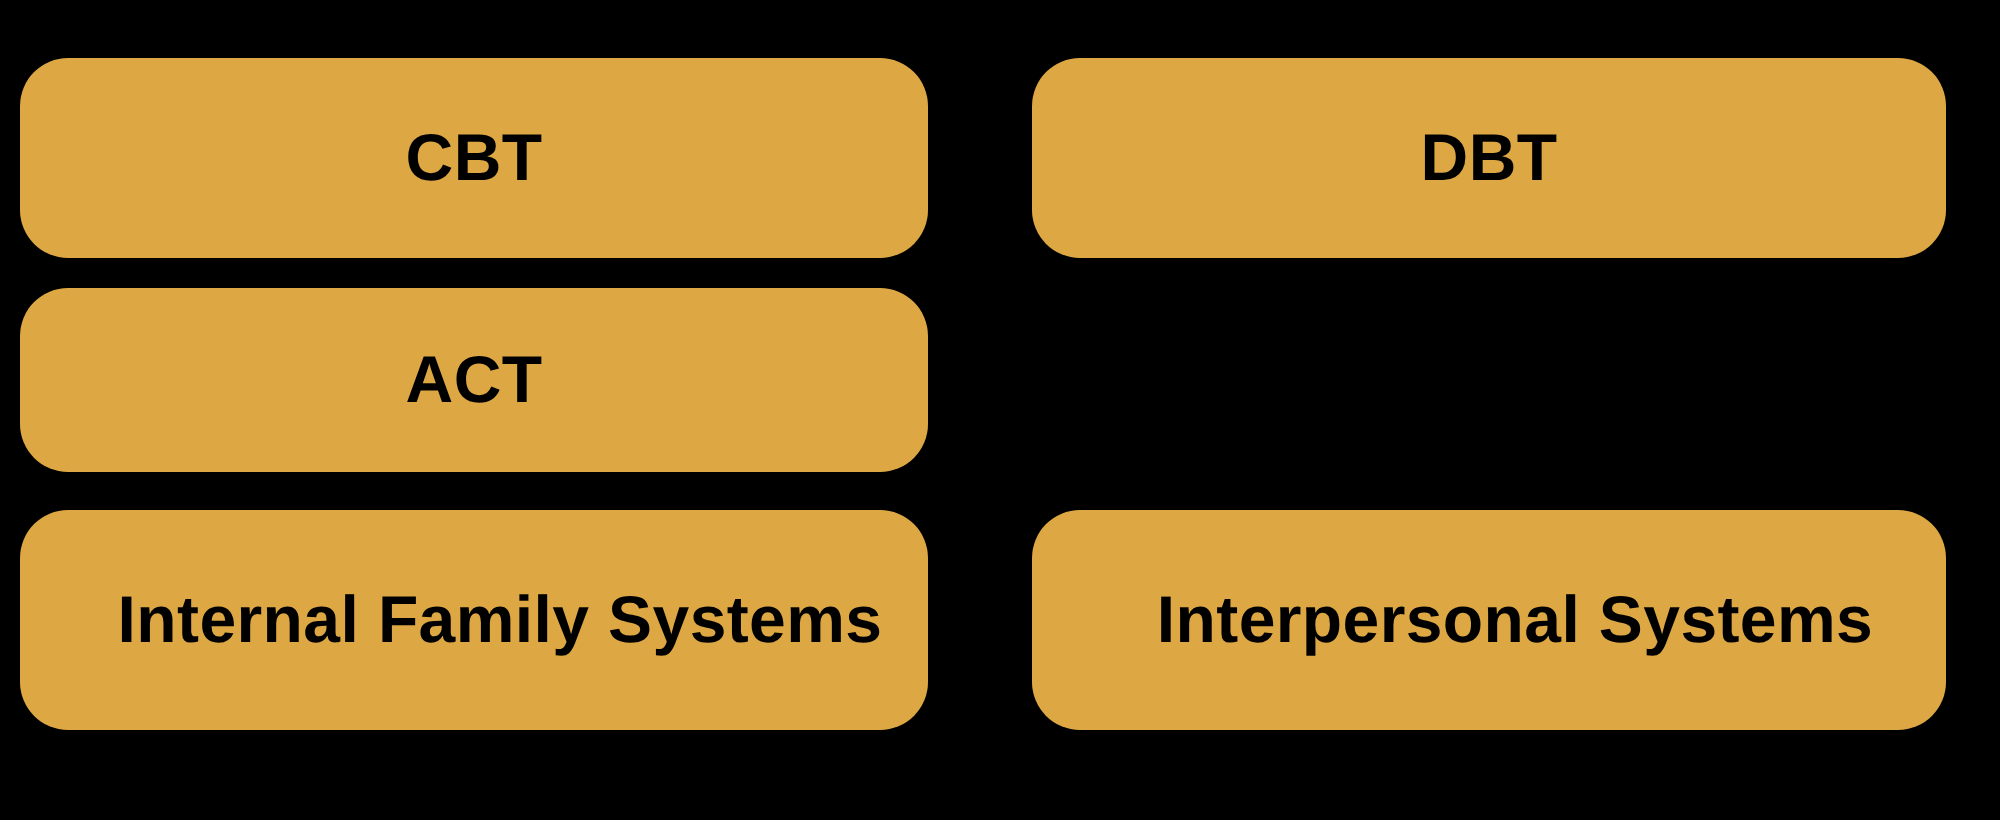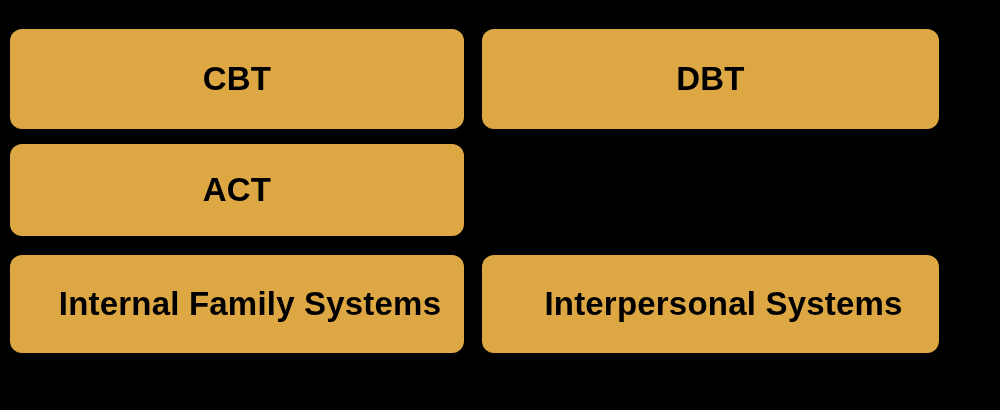--- a/index.html
+++ b/index.html
@@ -19,44 +19,44 @@
     width: 1000px;
     height: 410px;
     background: #000000;
   }
   .col {
     position: absolute;
     top: 0;
     height: 410px;
   }
   #col-left  { left: 10px;  width: 454px; }
-  #col-right { left: 482px; width: 457px; }
+  #col-right { left: 516px; width: 457px; }
 
   .node {
     position: absolute;
     left: 0;
     width: 100%;
     box-sizing: border-box;
     background: #dda843;
-    border-radius: 12px;
+    border-radius: 24px;
     display: flex;
     align-items: center;
     justify-content: center;
     text-align: center;
     color: #000000;
     font-weight: bold;
     font-size: 33px;
     line-height: 1.1;
     letter-spacing: 0.2px;
     padding: 0 14px;
     user-select: none;
   }
   .row-1 { top: 29px;  height: 100px; }
   .row-2 { top: 144px; height: 92px;  }
-  .row-3 { top: 255px; height: 98px; padding-left: 40px;  }
+  .row-3 { top: 255px; height: 110px; padding-left: 40px;  }
 
   
   .row-3 .node-label { white-space: nowrap; }
 
   .node-label {
     display: block;
     pointer-events: none;
   }
 </style>
 </head>

